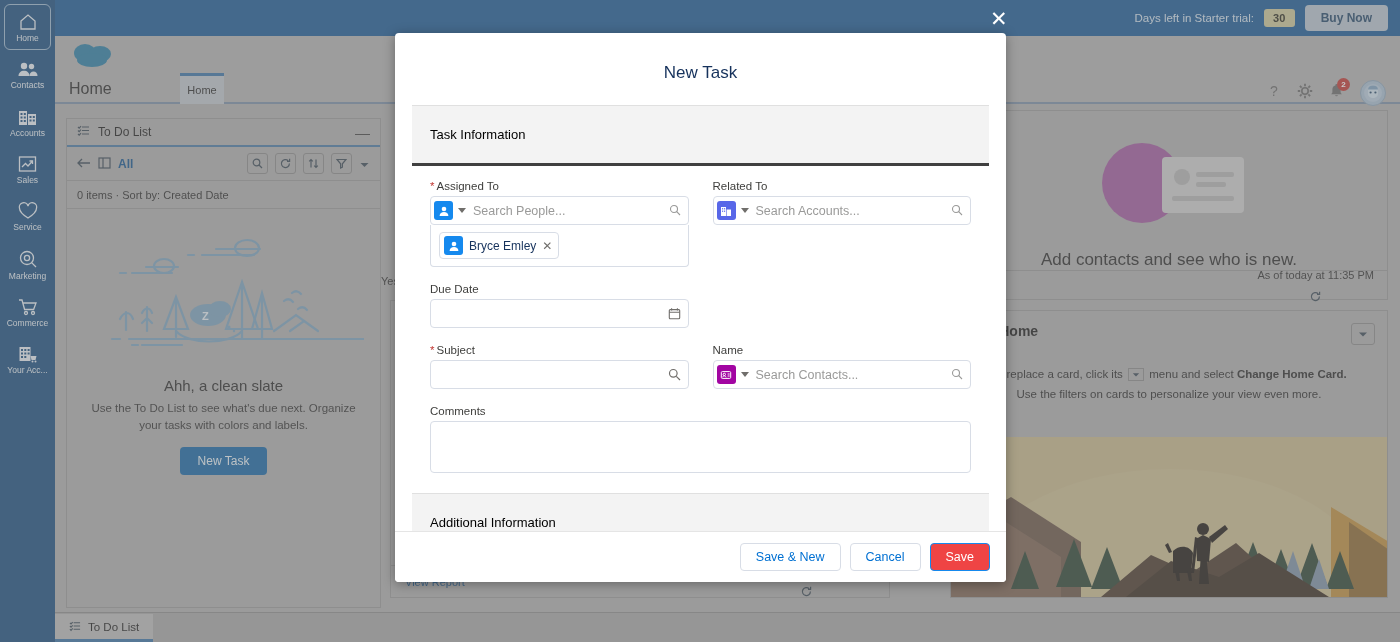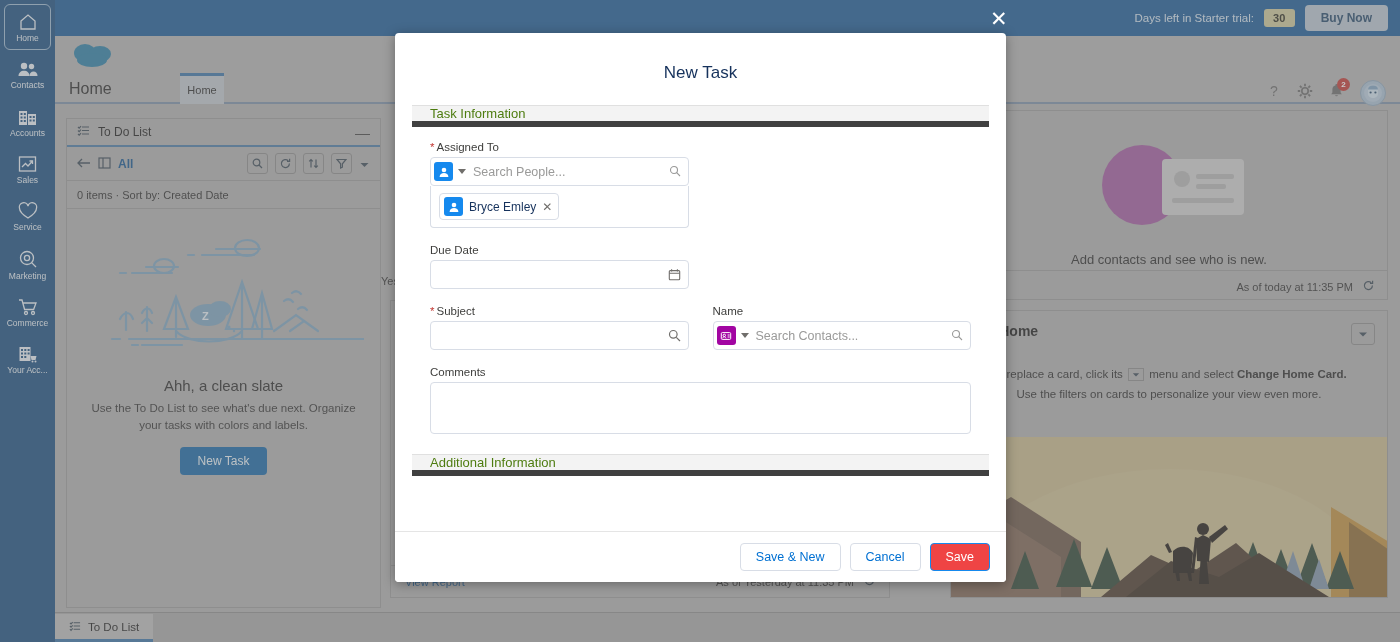--- a/index.html
+++ b/index.html
@@ -114,29 +114,29 @@
   .mid-card {
     position: absolute; left: 390px; top: 300px; width: 500px; height: 298px;
     background: #b0b0b0; border: 1px solid #9a9a9a;
   }
   .mid-footer {
     position: absolute; left: 0; bottom: 0; width: 100%; height: 32px;
     border-top: 1px solid #9a9a9a; display: flex; align-items: center;
     padding: 0 14px; font-size: 11px; color: #333;
   }
   .link-blue { color: #16558f; cursor: pointer; }
-  .mid-stamp { margin-left: auto; display: flex; align-items: center; gap: 10px; }
+  .mid-stamp { margin-left: auto; display: flex; align-items: center; gap: 10px; flex-direction: column; }
 
   
   .contacts-card {
     position: absolute; left: 950px; top: 110px; width: 438px; height: 190px;
     background: #b0b0b0; border: 1px solid #9a9a9a;
     display: flex; flex-direction: column; align-items: center; justify-content: center;
   }
-  .contacts-caption { font-size: 13px; color: #2b2b2b; margin-top: 14px; text-align: right; }
+  .contacts-caption { font-size: 17px; color: #2b2b2b; margin-top: 14px; text-align: right; }
   .contacts-foot {
     position: absolute; left: 950px; top: 270px; width: 438px; height: 32px;
     display: flex; align-items: center; padding: 0 14px; font-size: 11px; color: #333;
     border-top: 1px solid #9a9a9a;
   }
   .home-card {
     position: absolute; left: 950px; top: 310px; width: 438px; height: 288px;
     background: #b0b0b0; border: 1px solid #9a9a9a; overflow: hidden;
   }
   .home-card-title {
@@ -181,22 +181,22 @@
   .modal-close {
     position: absolute; left: 990px; top: 8px; z-index: 70;
     color: #fff; font-size: 21px; line-height: 1; cursor: pointer; font-weight: 300;
     background: none; border: none; font-family: "Liberation Sans", sans-serif;
   }
   .modal-title {
     text-align: center; font-size: 17px; color: #16325c; padding: 30px 0 22px;
   }
   .modal-body { flex: 1; overflow: hidden; position: relative; }
   .section-head {
-    background: #f3f3f3; border-top: 1px solid #e0e0e0; border-bottom: 6px solid #404040;
-    font-size: 13px; color: #4d7c0f; padding: 0 18px; margin: 0 17px;
+    background: #f3f3f3; border-top: 1px solid #e0e0e0; border-bottom: 3px solid #404040;
+    font-size: 13px; color: #000000; padding: 21px 18px; margin: 0 17px;
   }
   .grid2 {
     display: grid; grid-template-columns: 1fr 1fr; column-gap: 24px;
     padding: 0 35px; margin-top: 14px;
   }
   .field { margin-bottom: 16px; }
   .fld-label { font-size: 11.5px; color: #3e3e3c; margin-bottom: 4px; display: block; }
   .req { color: #c23934; margin-right: 2px; }
   .lookup {
     display: flex; align-items: center; border: 1px solid #d8dde6; border-radius: 4px;
@@ -637,20 +637,45 @@
                     <circle cx="6" cy="4" r="2.3"></circle>
                     <path d="M1.6 11c0-2.5 2-4 4.4-4s4.4 1.5 4.4 4z"></path>
                   </svg>
               </span>
               <span class="pill-name">Bryce Emley</span>
               <span class="pill-x">✕</span>
             </span>
           </div>
         </div>
 
+        <div class="field">
+          <label class="fld-label">Related To</label>
+          <div class="lookup">
+            <span class="obj-ic obj-acct">
+              <svg width="12" height="12" viewBox="0 0 12 12" fill="#fff">
+                  <rect x="1" y="2" width="5" height="9"></rect>
+                  <rect x="6.6" y="4.5" width="4.4" height="6.5"></rect>
+              <g fill="#5867e8">
+                    <rect x="2" y="3.2" width="1.2" height="1.2"></rect>
+                    <rect x="4" y="3.2" width="1.2" height="1.2"></rect>
+                    <rect x="2" y="5.6" width="1.2" height="1.2"></rect>
+                    <rect x="4" y="5.6" width="1.2" height="1.2"></rect>
+                  </g>
+                </svg>
+            </span>
+            <span class="caret"></span>
+            <input placeholder="Search Accounts..." style="">
+            <span class="srch-ic">
+              <svg width="12" height="12" viewBox="0 0 12 12" stroke="#9a9a99" stroke-width="1.1" fill="none">
+                  <circle cx="5" cy="5" r="3.5"></circle>
+                  <path d="M7.7 7.7L11 11"></path>
+                </svg>
+            </span>
+          </div>
+        </div>
       </div>
 
 
       <div class="grid2" style="margin-top:0">
 
         <div class="field">
           <label class="fld-label">Due Date</label>
           <div class="inp-wrap">
             <input class="inp" placeholder="" style="">
             <span class="inp-ic">

